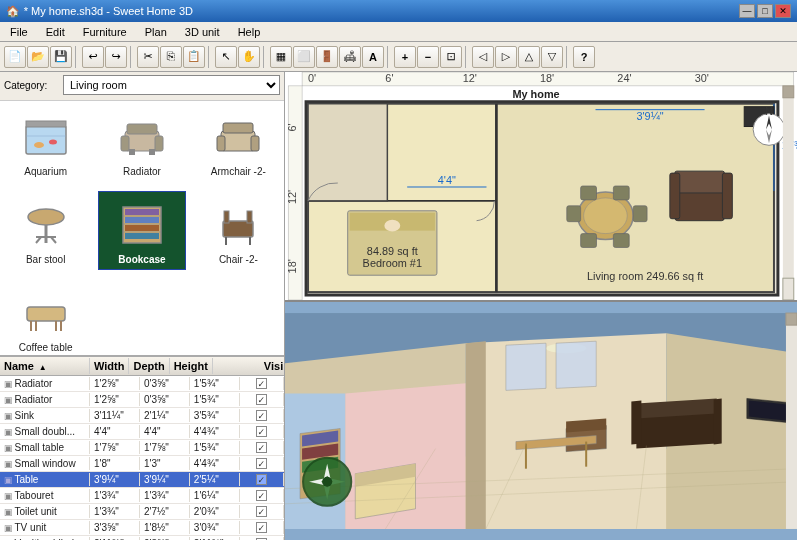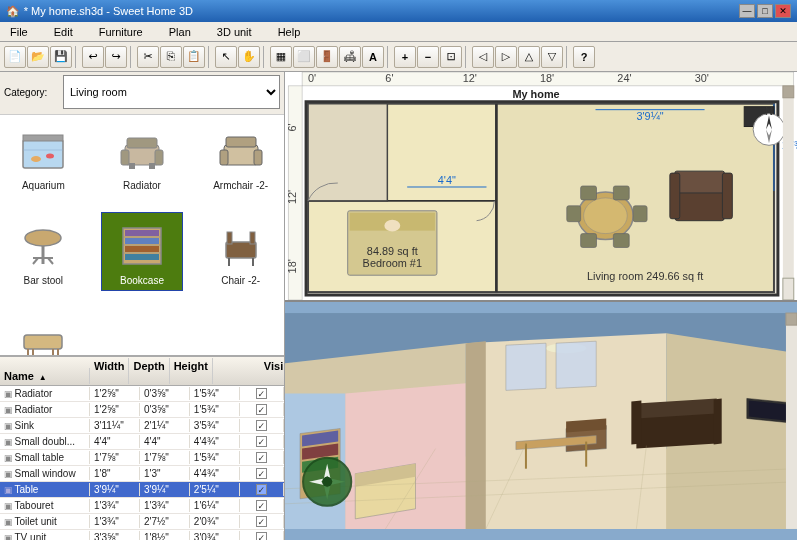--- a/index.html
+++ b/index.html
@@ -23,21 +23,21 @@
       cursor: pointer; color: black;
     }
     .title-btn-close { background: #e05050; }
     
     
     #menubar {
       background: #f0ece4;
       border-bottom: 1px solid #a0a0a0;
       padding: 2px 4px;
       display: flex;
-      gap: 14px;
+      gap: 6px;
       height: 20px;
       align-items: center;
     }
     .menu-item {
       padding: 1px 6px;
       cursor: pointer;
       font-size: 11px;
     }
     
     
@@ -83,21 +83,21 @@
     }
     .category-row {
       display: flex;
       align-items: center;
       margin-bottom: 2px;
       gap: 4px;
     }
     .category-label { font-size: 10px; min-width: 55px; }
     .category-select {
       flex: 1;
-      height: 34px;
+      height: 20px;
       background: white;
       border: 1px solid #888;
       font-size: 11px;
       padding: 0 2px;
     }
     .search-input {
       flex: 1;
       height: 16px;
       background: white;
       border: 1px solid #888;
@@ -108,31 +108,31 @@
     
     #furniture-grid {
       flex: 1;
       overflow-y: auto;
       background: white;
       padding: 2px;
     }
     .furniture-grid-inner {
       display: grid;
       grid-template-columns: repeat(3, 1fr);
-      gap: 16px;
+      gap: 9px;
     }
     .furniture-item {
       display: flex;
       flex-direction: column;
       align-items: center;
       padding: 4px 2px;
       cursor: pointer;
       border: 1px solid transparent;
     }
-    .furniture-item.selected { background: #4d7c0f; border-color: #2244aa; }
+    .furniture-item.selected { background: #14532d; border-color: #2244aa; font-weight: bold; }
     .furniture-item.selected .furniture-label { color: white; }
     .furniture-icon {
       width: 56px; height: 56px;
       display: flex; align-items: center; justify-content: center;
       font-size: 28px;
     }
     .furniture-label {
       font-size: 10px;
       text-align: center;
       color: #222;
@@ -156,21 +156,21 @@
       flex-shrink: 0;
     }
     .th {
       padding: 2px 4px;
       font-size: 10px;
       font-weight: bold;
       border-right: 1px solid #ccc;
       user-select: none;
       cursor: pointer;
     }
-    .th-name { flex: 1; min-width: 90px; margin-top: 10px; }
+    .th-name { flex: 1; min-width: 90px; }
     .th-width { width: 52px; }
     .th-depth { width: 52px; }
     .th-height { width: 52px; }
     .th-visible { width: 46px; margin-left: 47px; }
     #table-body { overflow-y: auto; flex: 1; }
     .tr {
       display: flex;
       align-items: center;
       border-bottom: 1px solid #e8e4e0;
       height: 16px;

